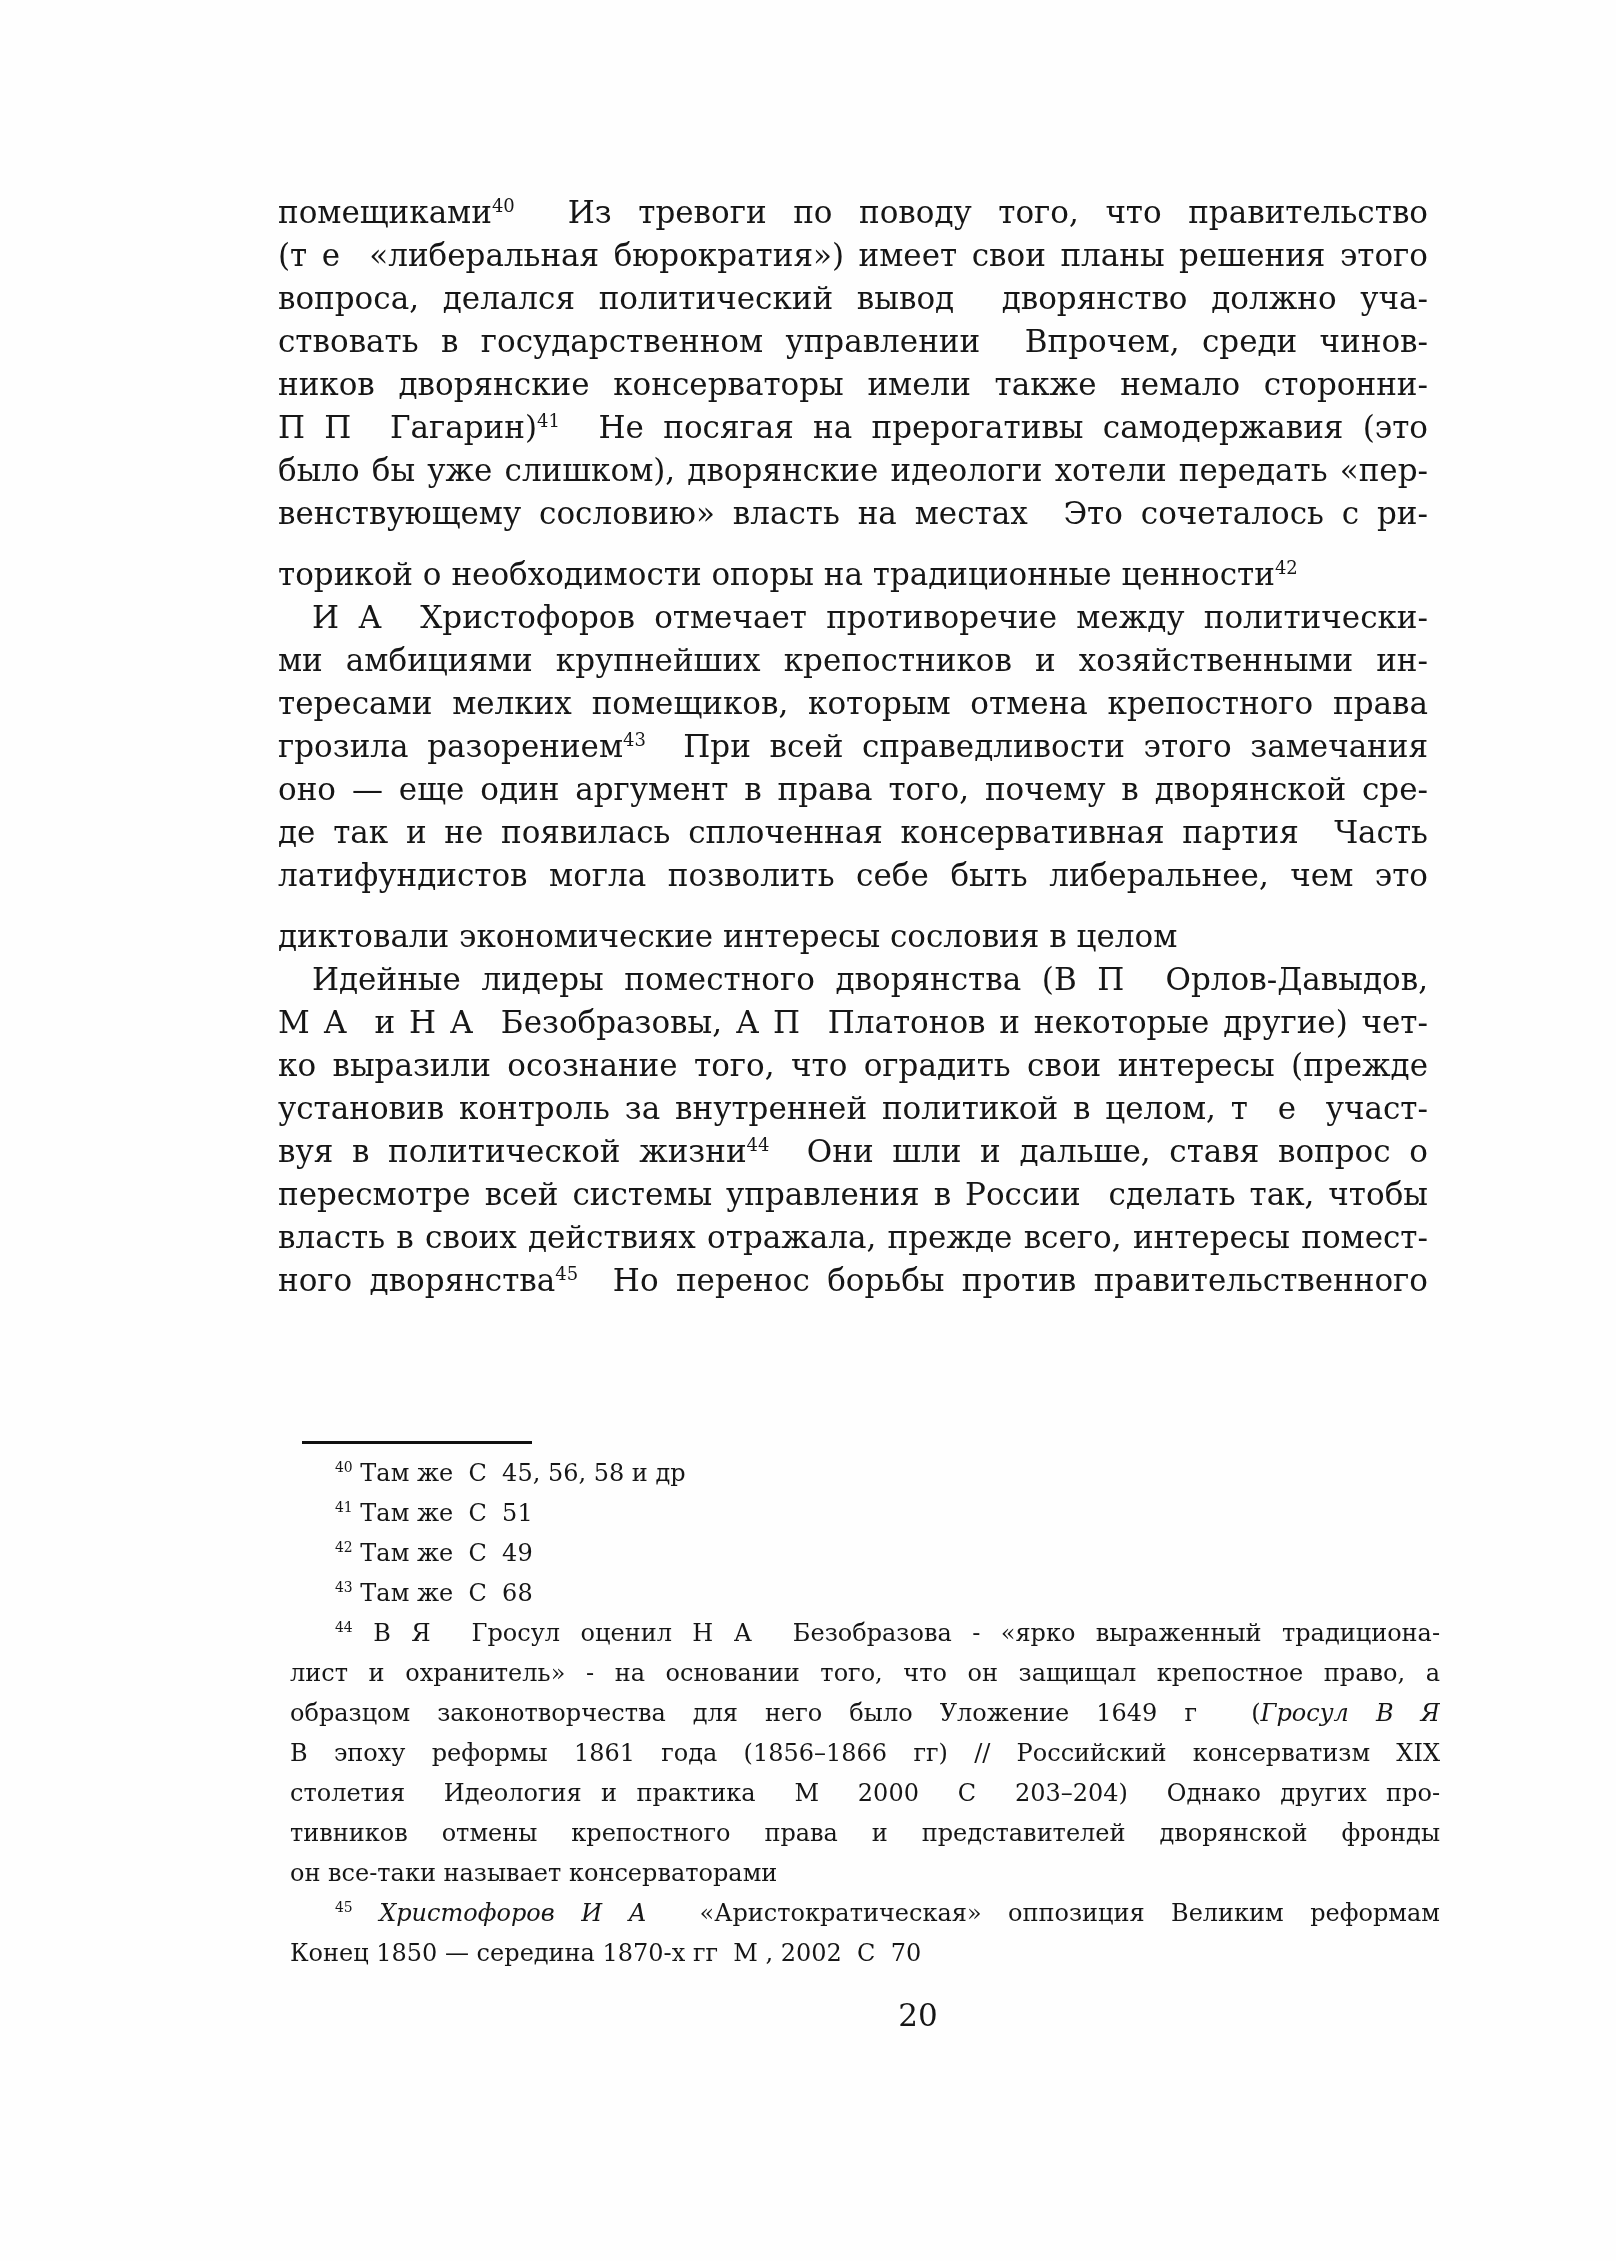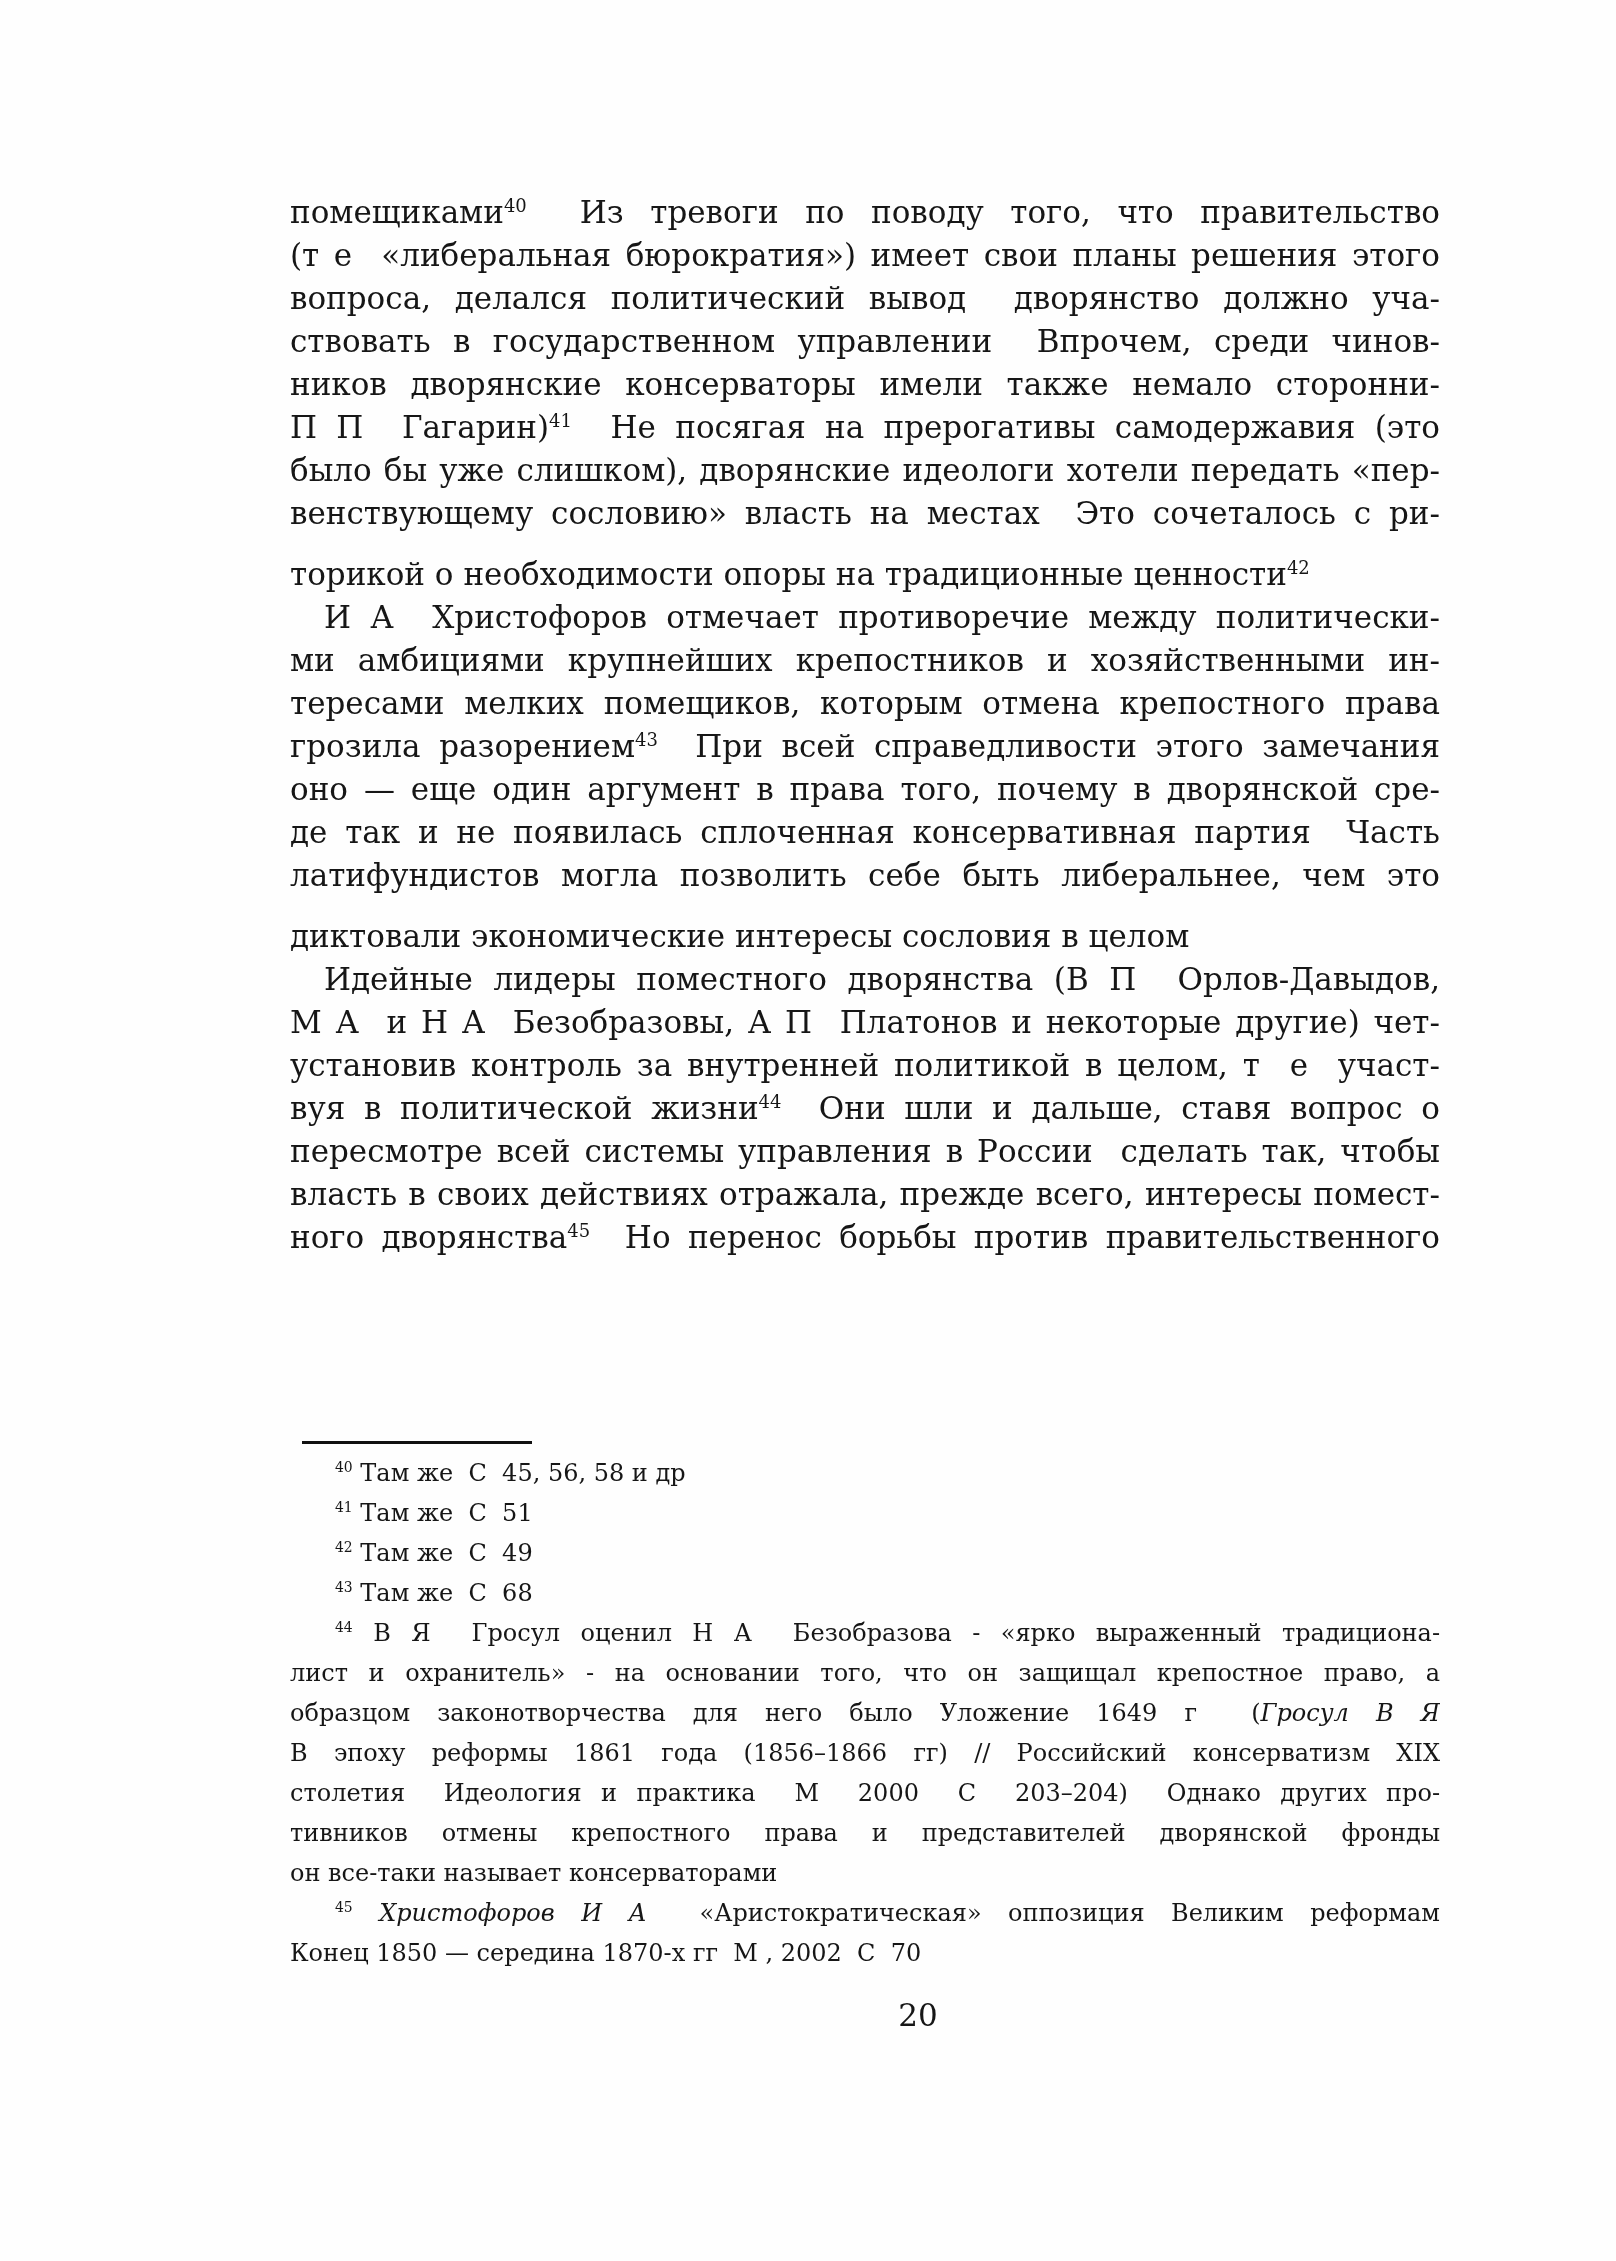--- a/index.html
+++ b/index.html
@@ -12,21 +12,21 @@
     position: relative;
     width: 1617px;
     height: 2262px;
     background: #fefefe;
     color: #161616;
     font-family: "DejaVu Serif", "Liberation Serif", serif;
     overflow: hidden;
   }
   .text-block {
     position: absolute;
-    left: 290px;
+    left: 278px;
     top: 191px;
     width: 1150px;
   }
   .para { margin: 0; padding: 0; }
   .line {
     font-size: 31px;
     line-height: 43px;
     height: 43px;
     overflow: hidden;
     text-align: justify;
@@ -108,20 +108,21 @@
         <div class="line">тересами мелких помещиков, которым отмена крепостного права</div>
         <div class="line">грозила разорением<sup>43</sup>&nbsp; При всей справедливости этого замечания</div>
         <div class="line">оно — еще один аргумент в права того, почему в дворянской сре-</div>
         <div class="line">де так и не появилась сплоченная консервативная партия&nbsp; Часть</div>
         <div class="line">латифундистов могла позволить себе быть либеральнее, чем это</div>
         <div class="line noj">диктовали экономические интересы сословия в целом</div>
     </div>
     <div class="para">
       <div class="line ind">Идейные лидеры поместного дворянства (В П&nbsp; Орлов-Давыдов,</div>
         <div class="line">М А&nbsp; и Н А&nbsp; Безобразовы, А П&nbsp; Платонов и некоторые другие) чет-</div>
+        <div class="line">ко выразили осознание того, что оградить свои интересы (прежде</div>
         <div class="line">установив контроль за внутренней политикой в целом, т&nbsp; е&nbsp; участ-</div>
         <div class="line">вуя в политической жизни<sup>44</sup>&nbsp; Они шли и дальше, ставя вопрос о</div>
         <div class="line">пересмотре всей системы управления в России&nbsp; сделать так, чтобы</div>
         <div class="line">власть в своих действиях отражала, прежде всего, интересы помест-</div>
         <div class="line">ного дворянства<sup>45</sup>&nbsp; Но перенос борьбы против правительственного</div>
     </div>
   </main>
 
   <div class="footnote-rule"></div>
 

